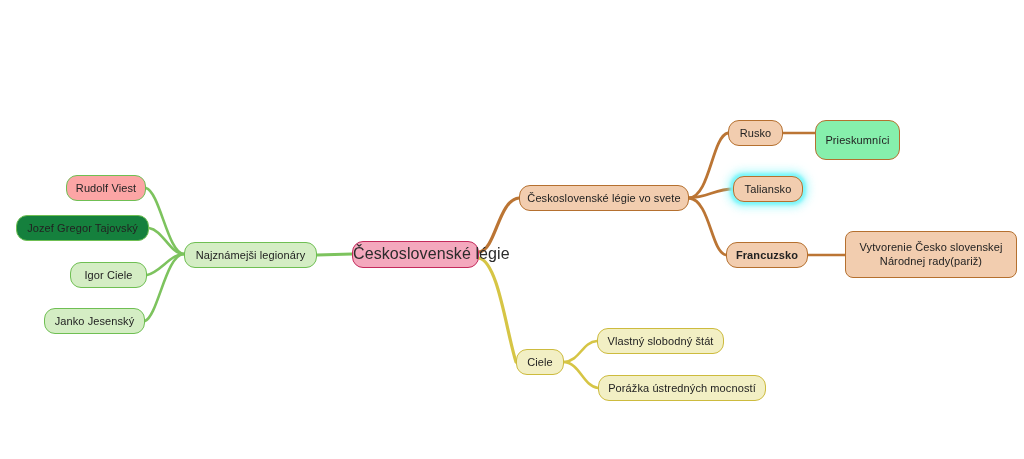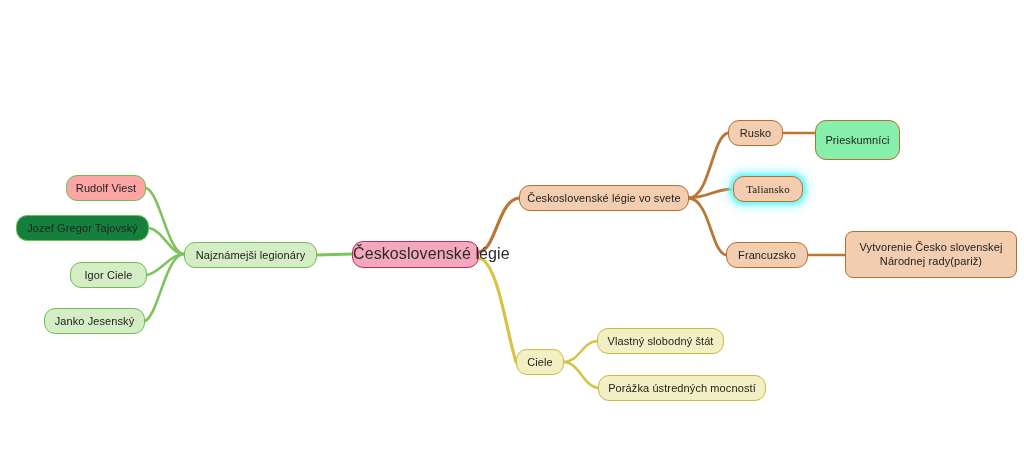--- a/index.html
+++ b/index.html
@@ -45,21 +45,20 @@
     line-height: 1.25;
   }
   .mm-label {
     display: block;
     width: 100%;
     padding: 0 2px;
   }
   .mm-node.selected {
     box-shadow: 0 0 3px 3px rgba(120,245,250,0.95),
                 0 0 9px 6px rgba(130,245,250,0.55);
-    font-family: Liberation Serif, serif;
   }
 </style>
 </head>
 <body>
 
 <div id="mindmap-canvas">
   <svg id="edge-layer" viewBox="0 0 1024 459">
       <path d="M 352 254 L 317 255" fill="none" stroke="#7dc35e" stroke-width="3" stroke-linecap="round"></path>
       <path d="M 184 254 C 168 254 160 192 146 188" fill="none" stroke="#7dc35e" stroke-width="2.6" stroke-linecap="round"></path>
       <path d="M 184 254 C 170 254 163 230 149 228" fill="none" stroke="#7dc35e" stroke-width="2.6" stroke-linecap="round"></path>
@@ -99,21 +98,21 @@
       </div>
       <div class="mm-node" style="left: 728px; top: 120px; width: 55px; height: 26px; background: rgb(242, 205, 175); border-color: rgb(181, 112, 47); font-size: 11px;">
         <span class="mm-label">Rusko</span>
       </div>
       <div class="mm-node" style="left: 815px; top: 120px; width: 85px; height: 40px; background: #86efac; border-color: rgb(181, 112, 47); font-size: 11px;">
         <span class="mm-label">Prieskumníci</span>
       </div>
       <div class="mm-node selected" style="left: 733px; top: 176px; width: 70px; height: 26px; background: rgb(242, 205, 175); border-color: rgb(181, 112, 47); font-size: 11px;">
         <span class="mm-label">Taliansko</span>
       </div>
-      <div class="mm-node" style="left: 726px; top: 242px; width: 82px; height: 26px; background: rgb(242, 205, 175); border-color: rgb(181, 112, 47); font-size: 11px;">
+      <div class="mm-node" style="left: 726px; top: 242px; width: 82px; height: 26px; background: rgb(242, 205, 175); border-color: rgb(181, 112, 47); font-size: 11px; font-weight: bold;">
         <span class="mm-label">Francuzsko</span>
       </div>
       <div class="mm-node multiline" style="left: 845px; top: 231px; width: 172px; height: 47px; background: rgb(242, 205, 175); border-color: rgb(181, 112, 47); font-size: 11px; border-radius: 8px;">
         <span class="mm-label">Vytvorenie Česko slovenskej<br>Národnej rady(pariž)</span>
       </div>
       <div class="mm-node" style="left: 516px; top: 349px; width: 48px; height: 26px; background: rgb(242, 239, 196); border-color: rgb(205, 187, 62); font-size: 11px;">
         <span class="mm-label">Ciele</span>
       </div>
       <div class="mm-node" style="left: 597px; top: 328px; width: 127px; height: 26px; background: rgb(242, 239, 196); border-color: rgb(205, 187, 62); font-size: 11px;">
         <span class="mm-label">Vlastný slobodný štát</span>

